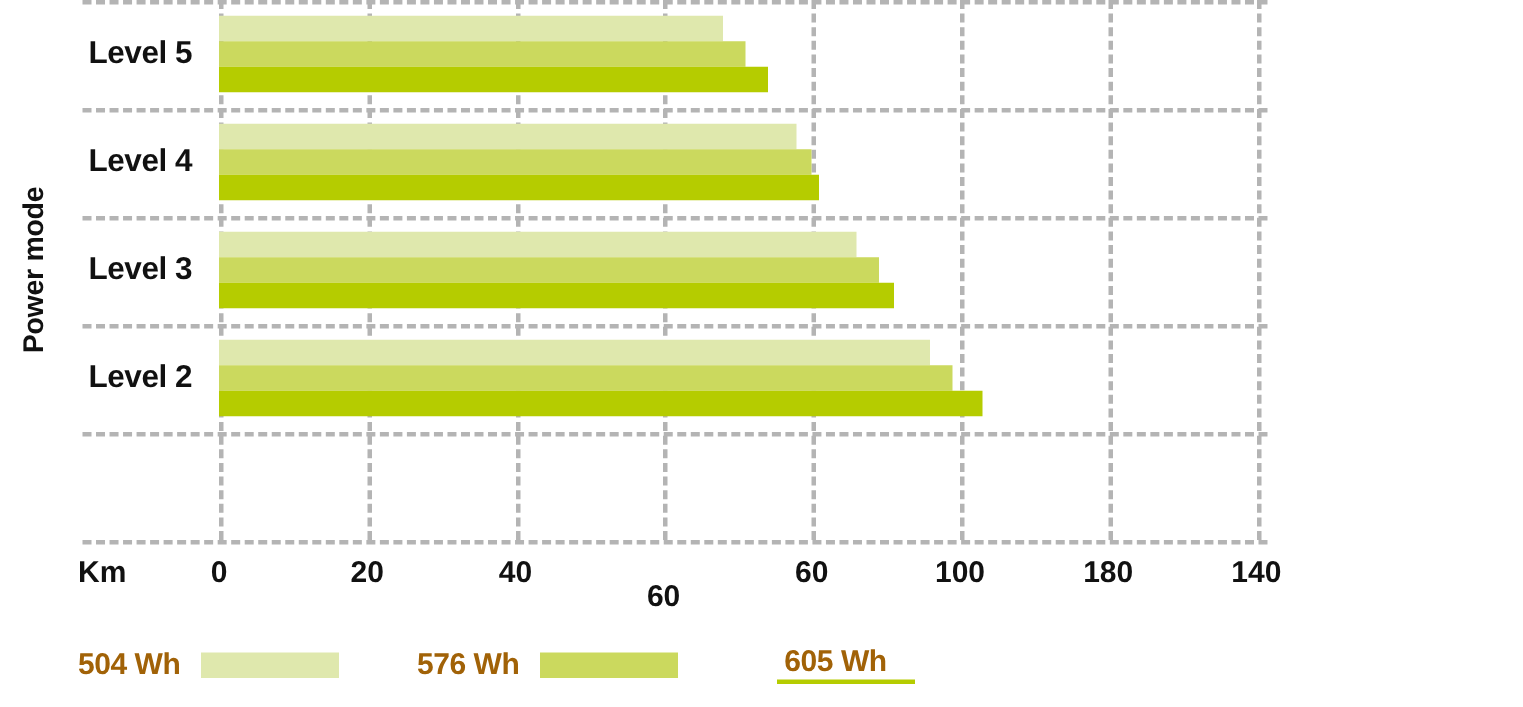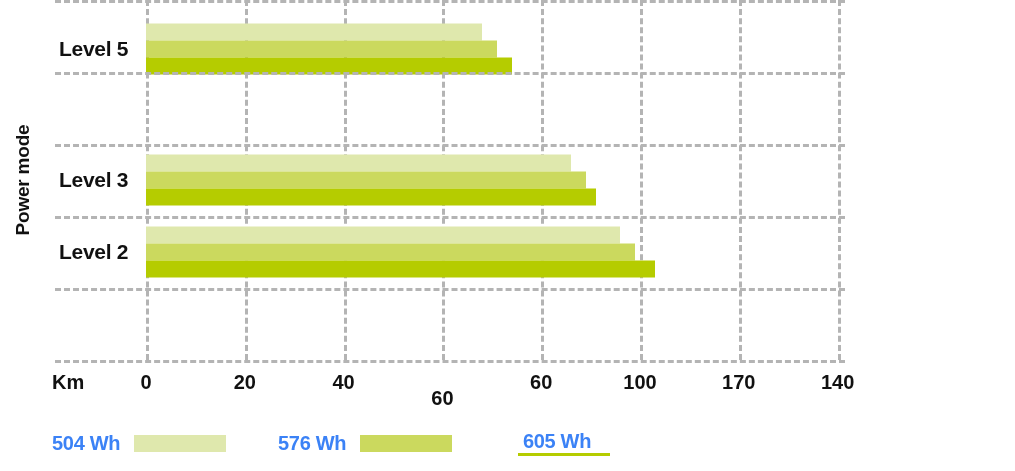--- a/index.html
+++ b/index.html
@@ -152,21 +152,21 @@
   .legend-item {
     position: absolute;
     top: 0;
     display: flex;
     align-items: center;
     height: 26px;
   }
   .legend-label {
     font-size: 20px;
     font-weight: bold;
-    color: #3b82f6;
+    color: #a16207;
     white-space: nowrap;
     letter-spacing: -0.3px;
   }
   .legend-swatch {
     width: 92px;
     height: 17px;
     margin-left: 14px;
   }
 </style>
 </head>
@@ -183,29 +183,37 @@
         <div class="vline" style="left: 91px;"></div>
         <div class="vline" style="left: 189.8px;"></div>
         <div class="vline" style="left: 288.6px;"></div>
         <div class="vline" style="left: 387.4px;"></div>
         <div class="vline" style="left: 486.2px;"></div>
         <div class="vline" style="left: 585px;"></div>
         <div class="vline" style="left: 683.8px;"></div>
         <div class="vline" style="left: 782.6px;"></div>
       </div>
     <div class="rows">
-        <div class="row" style="top: 13px; height: 72px;">
+        <div class="row" style="top: 0px; height: 72px;">
           <div class="row-label">Level 5</div>
           <div class="bars">
             <div class="bar" title="504 Wh: 68 km" style="width: 335.92px; background: rgb(223, 232, 173);"></div>
             <div class="bar" title="576 Wh: 71 km" style="width: 350.74px; background: rgb(203, 217, 94);"></div>
             <div class="bar" title="605 Wh: 74 km" style="width: 365.56px; background: rgb(181, 204, 0);"></div>
           </div>
         </div>
         <div class="hline" style="top: 0px;"></div>
+        <div class="row" style="top: 72px; height: 72px;">
+          <div class="row-label">Level 4</div>
+          <div class="bars">
+            <div class="bar" title="504 Wh: 78 km" style="width: 385.32px; background: rgb(223, 232, 173);"></div>
+            <div class="bar" title="576 Wh: 80 km" style="width: 395.2px; background: rgb(203, 217, 94);"></div>
+            <div class="bar" title="605 Wh: 81 km" style="width: 400.14px; background: rgb(181, 204, 0);"></div>
+          </div>
+        </div>
         <div class="hline" style="top: 72px;"></div>
         <div class="row" style="top: 144px; height: 72px;">
           <div class="row-label">Level 3</div>
           <div class="bars">
             <div class="bar" title="504 Wh: 86 km" style="width: 424.84px; background: rgb(223, 232, 173);"></div>
             <div class="bar" title="576 Wh: 89 km" style="width: 439.66px; background: rgb(203, 217, 94);"></div>
             <div class="bar" title="605 Wh: 91 km" style="width: 449.54px; background: rgb(181, 204, 0);"></div>
           </div>
         </div>
         <div class="hline" style="top: 144px;"></div>
@@ -224,21 +232,21 @@
   </div>
 
   <div class="x-axis">
     <div class="x-unit">Km</div>
   <div class="x-tick" style="left: 146px;">0</div>
       <div class="x-tick" style="left: 244.8px;">20</div>
       <div class="x-tick" style="left: 343.6px;">40</div>
       <div class="x-tick" style="left: 442.4px; margin-top: 16px;">60</div>
       <div class="x-tick" style="left: 541.2px;">60</div>
       <div class="x-tick" style="left: 640px;">100</div>
-      <div class="x-tick" style="left: 738.8px;">170</div>
+      <div class="x-tick" style="left: 738.8px;">180</div>
       <div class="x-tick" style="left: 837.6px; text-align: center;">140</div>
     </div>
 
   <div class="legend">
       <div class="legend-item" style="left: 52px;">
         <div class="legend-label">504 Wh</div>
         <div class="legend-swatch" style="background: rgb(223, 232, 173);"></div>
       </div>
       <div class="legend-item" style="left: 278px;">
         <div class="legend-label">576 Wh</div>

